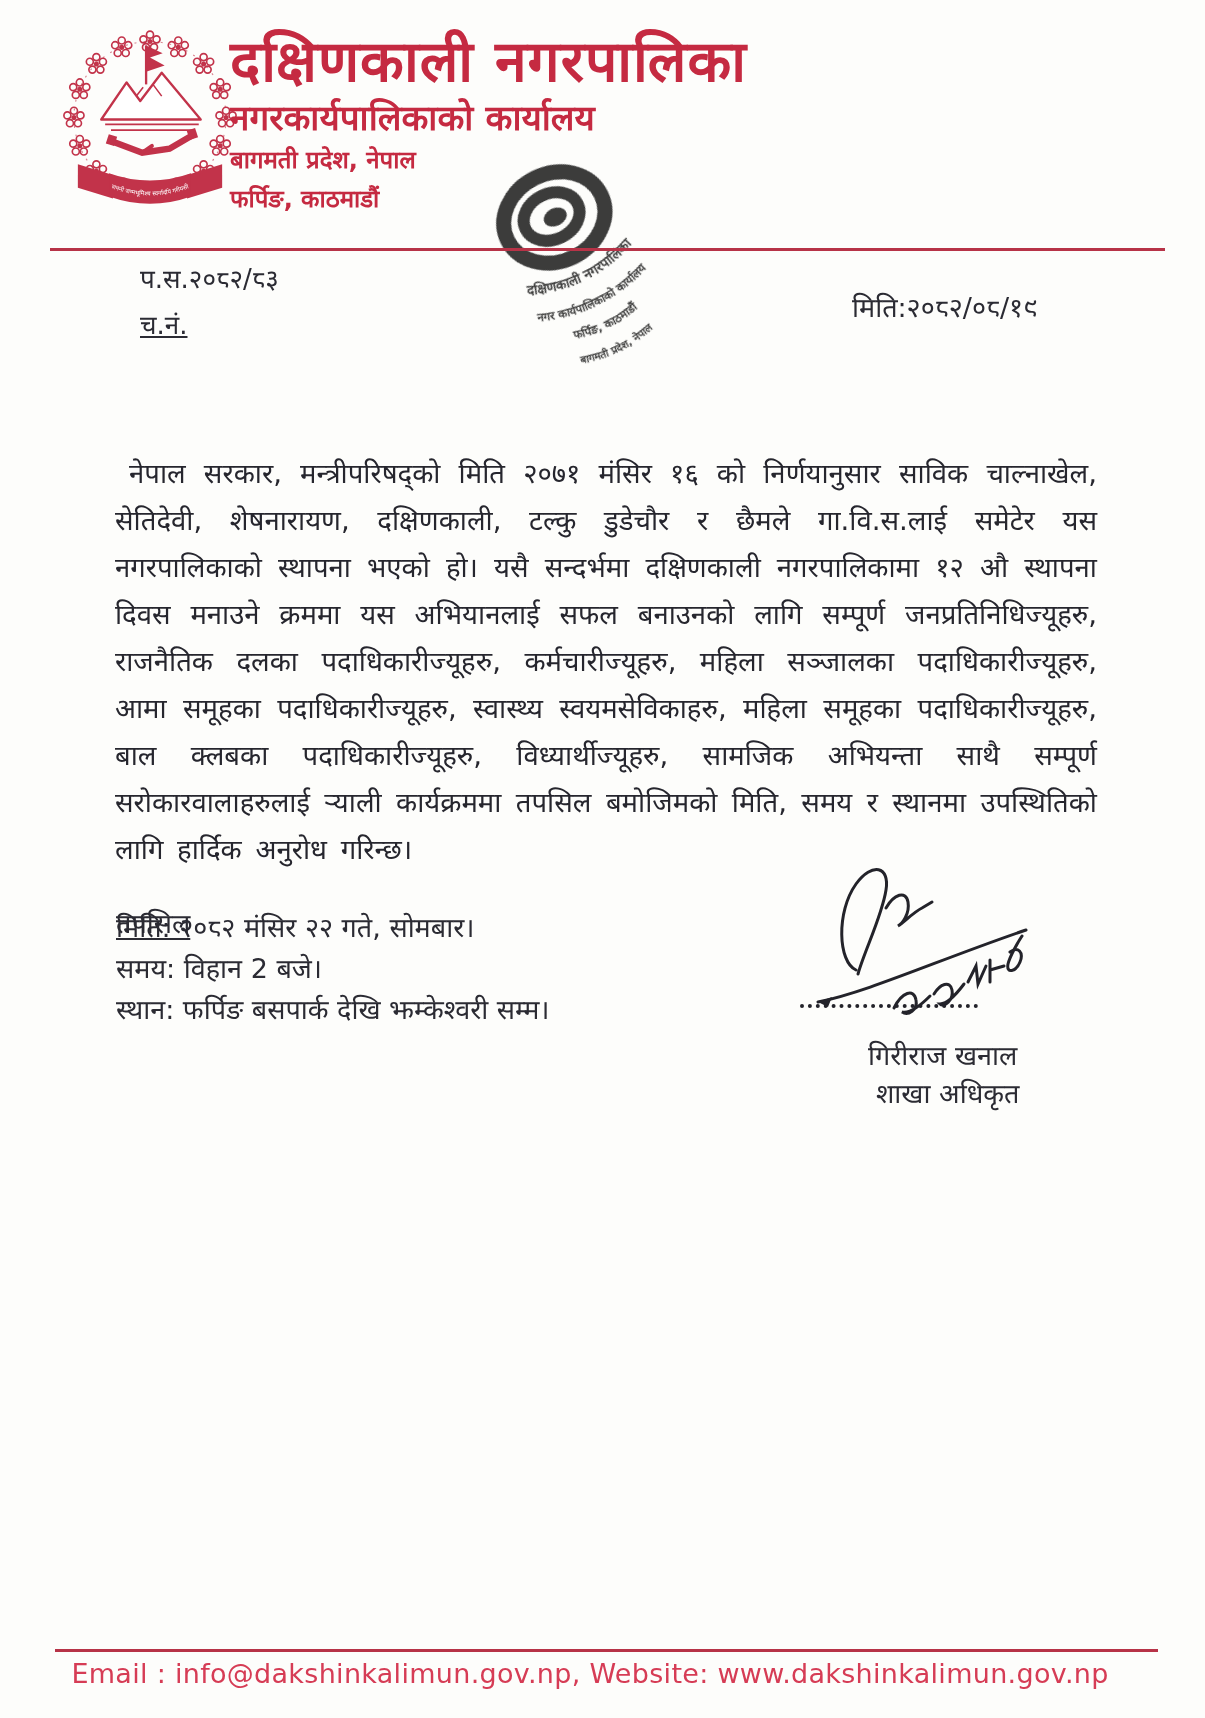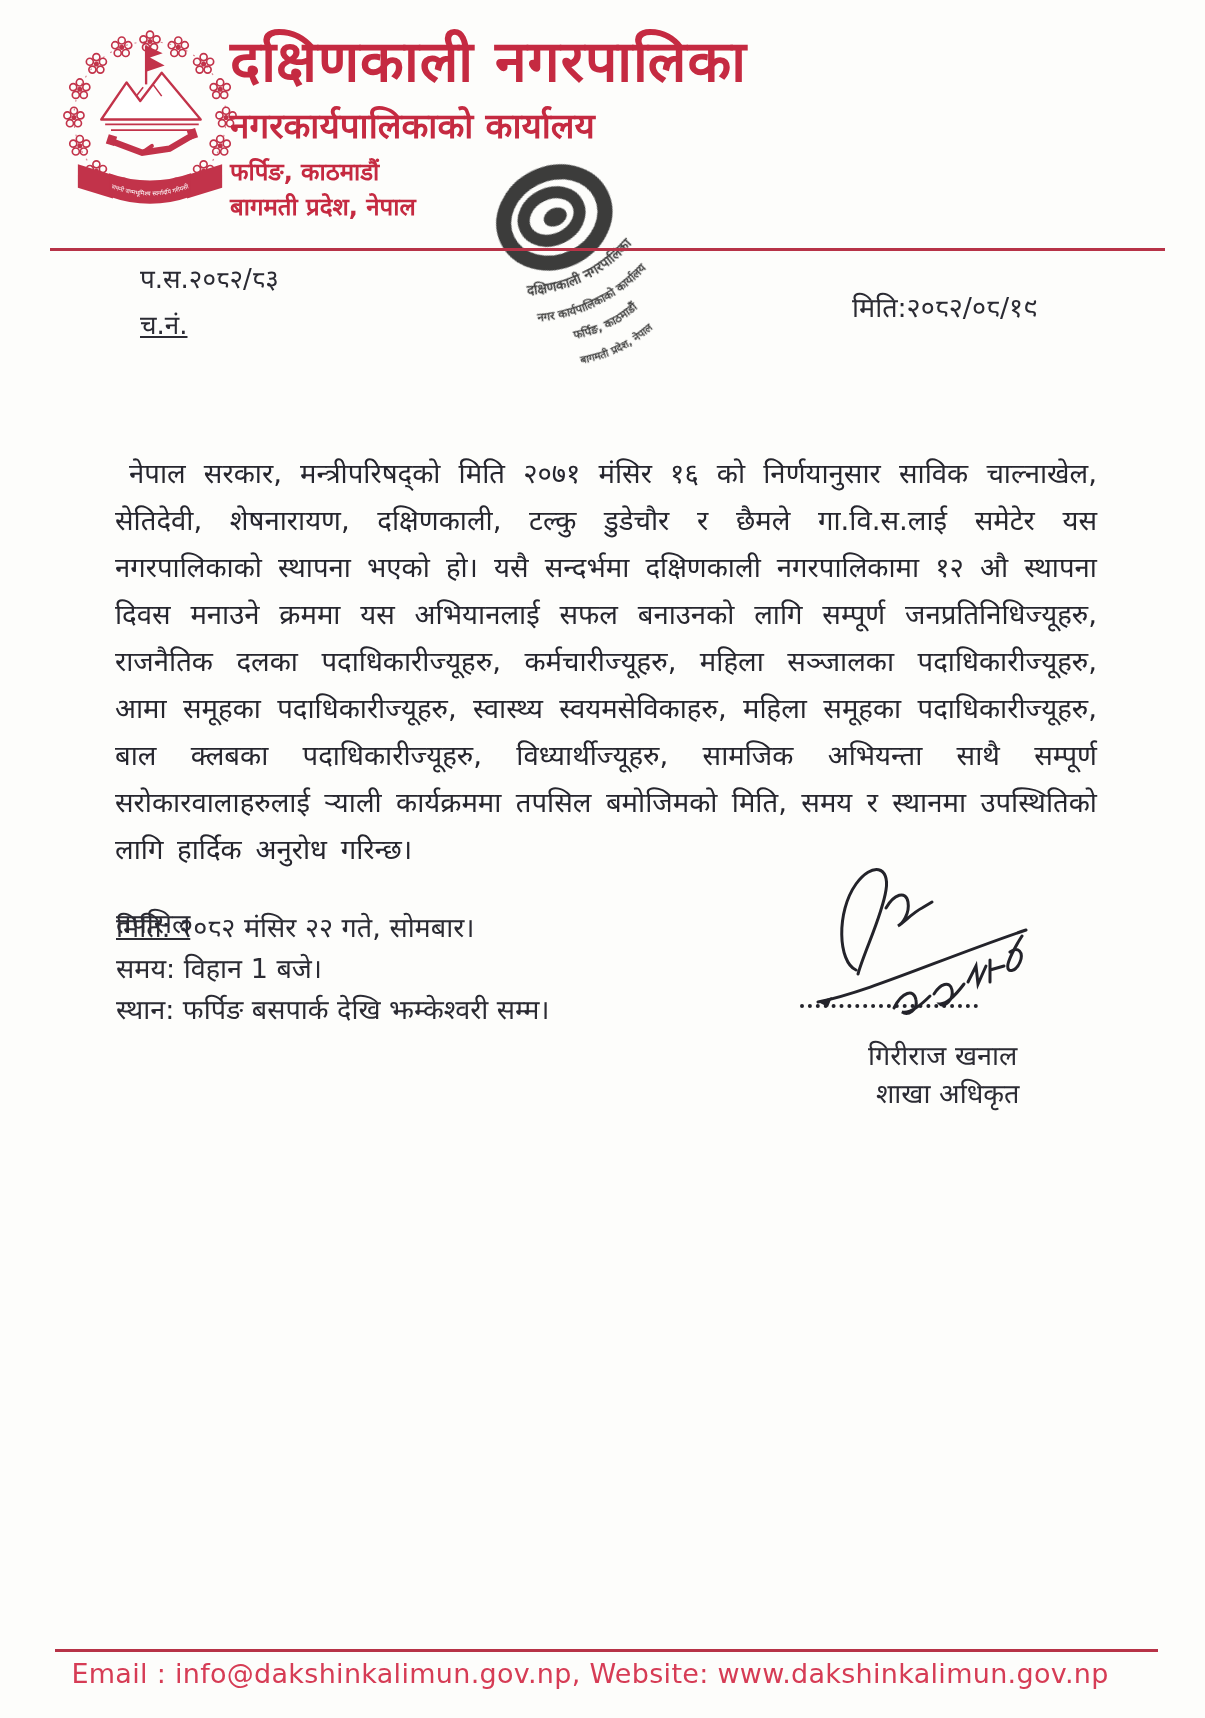--- a/index.html
+++ b/index.html
@@ -6,21 +6,21 @@
   html,body { background:#e9e9e9; }
   body { font-family:"DejaVu Sans","Liberation Sans",sans-serif; }
   .page {
     position:relative; width:1205px; height:1718px; margin:0 auto;
     background:#fdfdfb; overflow:hidden; color:#2b2b33;
   }
   
   .emblem { position:absolute; left:50px; top:22px; width:200px; height:195px; }
   .head-block { position:absolute; left:230px; top:30px; width:760px; }
   .muni-title { font-size:57px; font-weight:bold; color:#c52a41; letter-spacing:1px; line-height:1.1; }
-  .office-title { font-size:35px; font-weight:bold; color:#c52a41; margin-top:8px; }
+  .office-title { font-size:35px; font-weight:bold; color:#c52a41; }
   .addr { font-size:24px; font-weight:bold; color:#c52a41; margin-top:6px; }
   .addr2 { margin-top:2px; }
   .stamp { position:absolute; left:472px; top:146px; width:212px; height:240px; opacity:.86; mix-blend-mode:multiply; }
   .hrule { position:absolute; left:50px; top:248px; width:1115px; height:3px; background:#b73347; }
   .ref-no { position:absolute; left:140px; top:260px; font-size:26px;text-align:right; }
   .ch-no  { position:absolute; left:140px; top:306px; font-size:26px;text-decoration:underline; }
   .date   { position:absolute; left:852px; top:288px; font-size:27px; }
   
   .subject { position:absolute; left:0; top:398px; width:1120px; text-align:center;
              font-size:30px; font-weight:bold; color:#222229; }
@@ -103,22 +103,22 @@
       <path id="mottoPath" d="M62,171 Q100,185 138,171" fill="none"></path>
       <text font-size="6.2" fill="#ffffff" text-anchor="middle">
         <textPath href="#mottoPath" startOffset="50%">जननी जन्मभूमिश्च स्वर्गादपि गरीयसी</textPath>
       </text>
     </g>
   </svg>
 
   <div class="head-block">
     <div class="muni-title">दक्षिणकाली नगरपालिका</div>
     <div class="office-title">नगरकार्यपालिकाको कार्यालय</div>
+    <div class="addr addr2">बागमती प्रदेश, नेपाल</div>
     <div class="addr">फर्पिङ, काठमाडौं</div>
-    <div class="addr addr2">बागमती प्रदेश, नेपाल</div>
   </div>
 
   <svg class="stamp" viewBox="0 0 212 240" aria-hidden="true">
     <defs>
       <filter id="smudge">
           <feGaussianBlur stdDeviation="0.7"></feGaussianBlur>
         </filter>
       <path id="st1" d="M32,116 Q106,156 180,116" fill="none"></path>
       <path id="st2" d="M20,140 Q106,188 192,140" fill="none"></path>
       <path id="st3" d="M30,166 Q106,212 182,166" fill="none"></path>
@@ -148,21 +148,21 @@
   <div class="ref-no">प.स.२०८२/८३</div>
   <div class="ch-no">च.नं.</div>
   <div class="date">मिति:२०८२/०८/१९</div>
 
 
   <div class="body-par">नेपाल सरकार, मन्त्रीपरिषद्को मिति २०७१ मंसिर १६ को निर्णयानुसार साविक चाल्नाखेल, सेतिदेवी, शेषनारायण, दक्षिणकाली, टल्कु डुडेचौर र छैमले गा.वि.स.लाई समेटेर यस नगरपालिकाको स्थापना भएको हो। यसै सन्दर्भमा दक्षिणकाली नगरपालिकामा १२ औ स्थापना दिवस मनाउने क्रममा यस अभियानलाई सफल बनाउनको लागि सम्पूर्ण जनप्रतिनिधिज्यूहरु, राजनैतिक दलका पदाधिकारीज्यूहरु, कर्मचारीज्यूहरु, महिला सञ्जालका पदाधिकारीज्यूहरु, आमा समूहका पदाधिकारीज्यूहरु, स्वास्थ्य स्वयमसेविकाहरु, महिला समूहका पदाधिकारीज्यूहरु, बाल क्लबका पदाधिकारीज्यूहरु, विध्यार्थीज्यूहरु, सामजिक अभियन्ता साथै सम्पूर्ण सरोकारवालाहरुलाई ऱ्याली कार्यक्रममा तपसिल बमोजिमको मिति, समय र स्थानमा उपस्थितिको लागि हार्दिक अनुरोध गरिन्छ।</div>
 
   <div class="tapsil">तपसिल</div>
   <div class="sched">
     <div>मिति: २०८२ मंसिर २२ गते, सोमबार।</div>
-    <div>समय: विहान 1 बजे।</div>
+    <div>समय: विहान 2 बजे।</div>
     <div>स्थान: फर्पिङ बसपार्क देखि झम्केश्वरी सम्म।</div>
   </div>
 
   <svg class="sig-scrawl" viewBox="0 0 240 185" aria-hidden="true">
     <g fill="none" stroke="#23232a" stroke-width="3" stroke-linecap="round">
       <path d="M58,128 C40,120 38,70 58,42 C74,20 92,24 88,48 C84,74 66,110 60,132"></path>
       <path d="M88,66 C96,52 108,48 110,60 C112,72 104,82 100,84 C106,80 116,70 124,66 L134,60"></path>
       <path d="M20,160 C70,150 140,118 228,88"></path>
       <path d="M20,160 l14,-5 -4,10 z" fill="#23232a" stroke="none"></path>
       <path d="M96,166 C104,150 116,146 118,158 C120,168 110,174 104,170 C112,172 124,162 132,154"></path>

